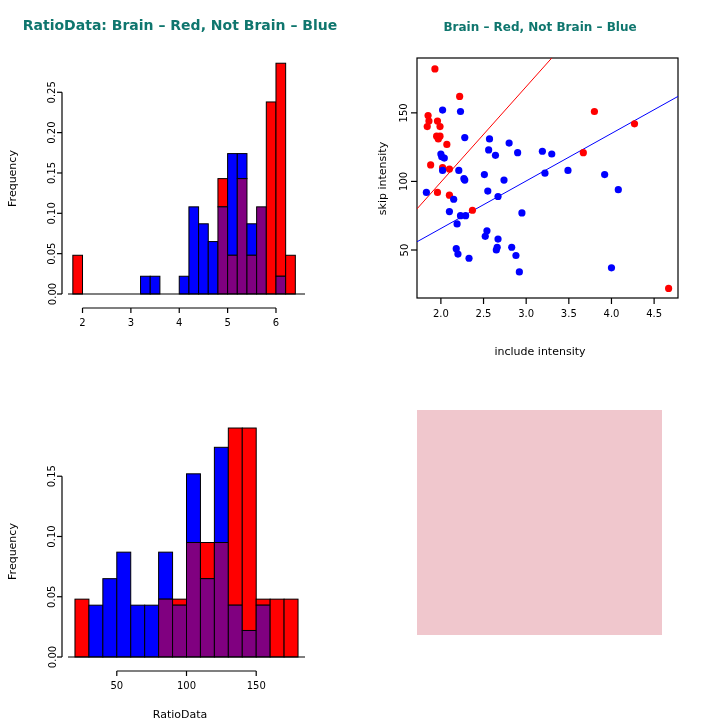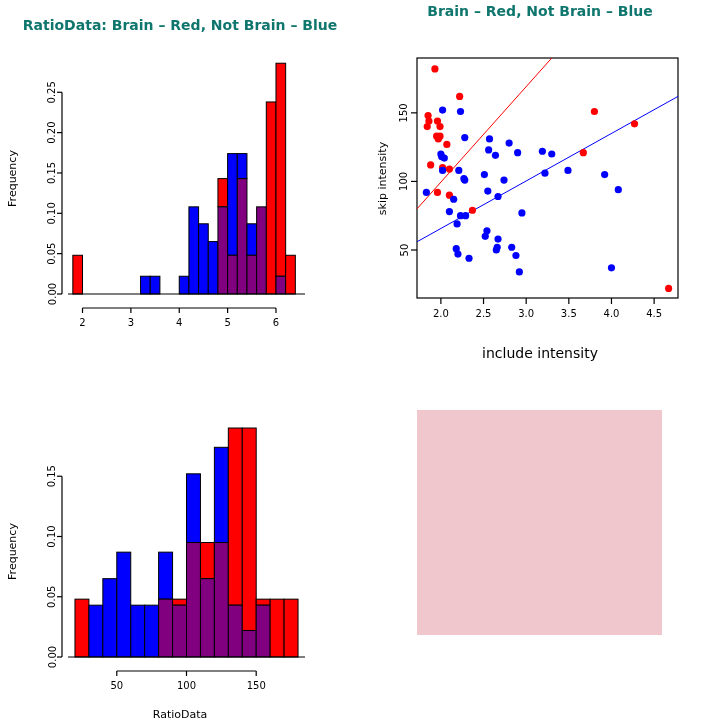--- a/index.html
+++ b/index.html
@@ -92,21 +92,21 @@
           <text x="227.61224489795921" y="326" text-anchor="middle" font-size="10" class="tick-text">5</text>
           <line x1="275.9795918367347" y1="308" x2="275.9795918367347" y2="313" stroke="#000" stroke-width="1.2"></line>
           <text x="275.9795918367347" y="326" text-anchor="middle" font-size="10" class="tick-text">6</text>
         </g>
       </svg>
 
     <div class="axis-label ylabel" style="left:-38px;top:172px;width:100px;font-size:11px;transform:rotate(-90deg);">Frequency</div>
   </div>
 
   <div class="panel" id="panel-scatter">
-    <div class="ptitle" style="top:3px;font-size:14px;">Brain – Red, Not Brain – Blue</div>
+    <div class="ptitle" style="top:20px;font-size:12px;">Brain – Red, Not Brain – Blue</div>
 
     <svg id="svg-scatter" width="360" height="360" viewBox="360 0 360 360">
         <rect x="417" y="58" width="261" height="240" fill="none" stroke="#000" stroke-width="1.2"></rect>
         <defs>
           <clipPath id="svg-scatter-clip">
             <rect x="417" y="58" width="261" height="240"></rect>
           </clipPath>
         </defs>
         <g clip-path="url(#svg-scatter-clip)">
           <line x1="417" y1="208.85714285714286" x2="551.7647058823529" y2="58" stroke="#ff0000" stroke-width="1"></line>
@@ -194,21 +194,21 @@
           <text x="526.1764705882352" y="317" text-anchor="middle" font-size="10" class="tick-text">3.0</text>
           <line x1="568.8235294117646" y1="298" x2="568.8235294117646" y2="304" stroke="#000" stroke-width="1.2"></line>
           <text x="568.8235294117646" y="317" text-anchor="middle" font-size="10" class="tick-text">3.5</text>
           <line x1="611.4705882352941" y1="298" x2="611.4705882352941" y2="304" stroke="#000" stroke-width="1.2"></line>
           <text x="611.4705882352941" y="317" text-anchor="middle" font-size="10" class="tick-text">4.0</text>
           <line x1="654.1176470588235" y1="298" x2="654.1176470588235" y2="304" stroke="#000" stroke-width="1.2"></line>
           <text x="654.1176470588235" y="317" text-anchor="middle" font-size="10" class="tick-text">4.5</text>
         </g>
       </svg>
 
-    <div class="axis-label" style="left:0;width:360px;top:345px;font-size:14px;">include intensity</div>
+    <div class="axis-label" style="left:0;width:360px;top:345px;font-size:11px;">include intensity</div>
     <div class="axis-label ylabel" style="left:-28px;top:172px;width:100px;font-size:11px;transform:rotate(-90deg);">skip intensity</div>
   </div>
 
   <div class="panel" id="panel-gene">
 
     <svg id="svg-gene" width="360" height="360" viewBox="0 0 360 360">
         <g>
           <rect x="74.97058823529412" y="239.15384615384616" width="13.941176470588232" height="57.84615384615384" fill="#ff0000" stroke="#000" stroke-width="1"></rect>
           <rect x="88.91176470588235" y="245.17948717948718" width="13.941176470588232" height="51.82051282051282" fill="#0000ff" stroke="#000" stroke-width="1"></rect>
           <rect x="102.85294117647058" y="218.66666666666669" width="13.941176470588232" height="78.33333333333331" fill="#0000ff" stroke="#000" stroke-width="1"></rect>

